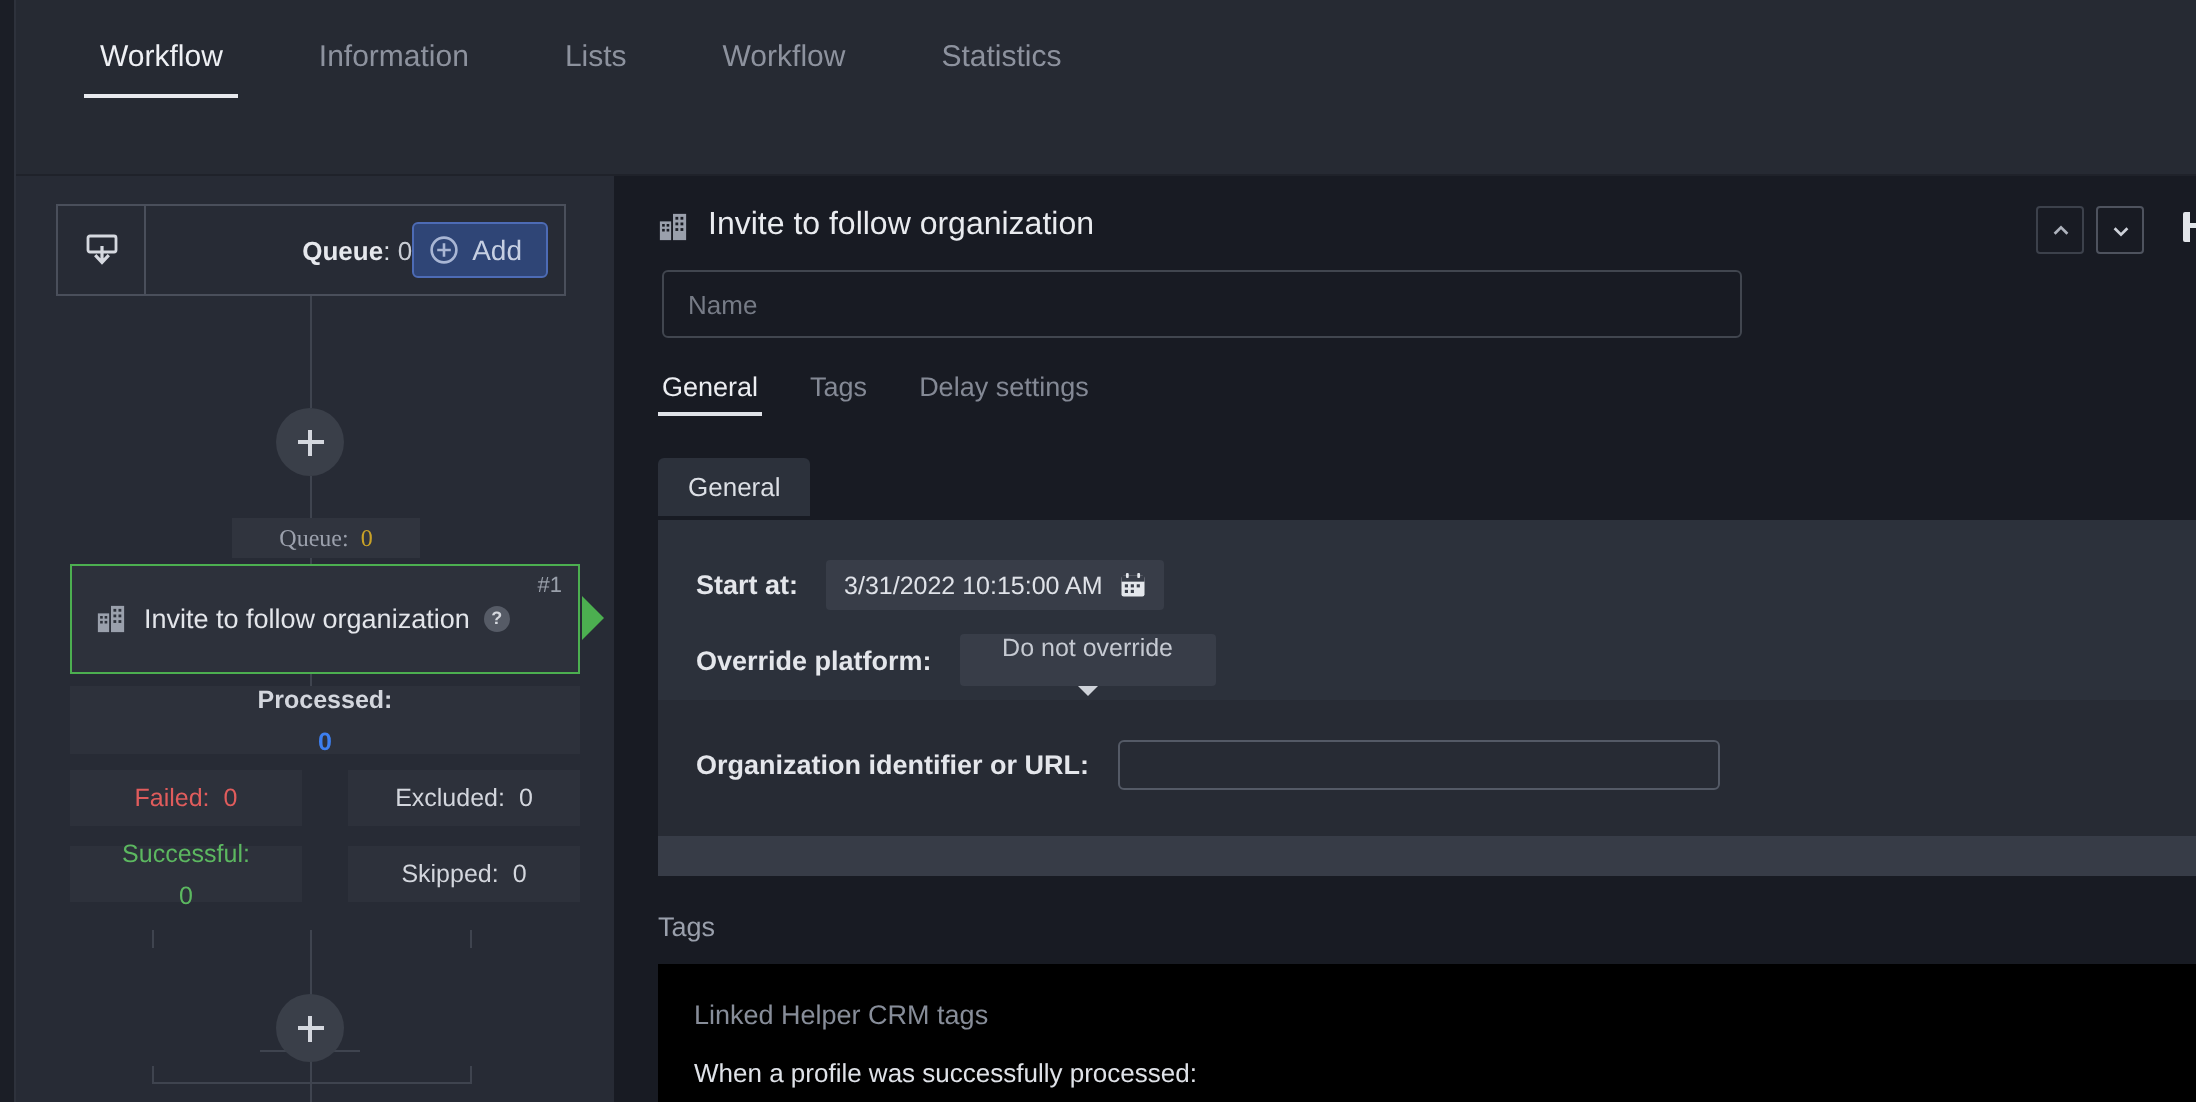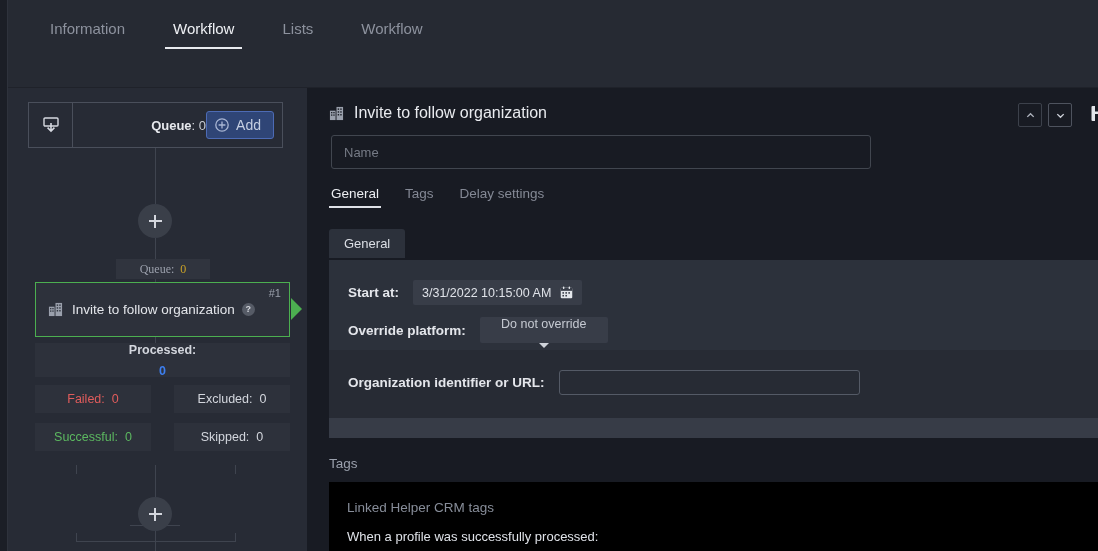--- a/index.html
+++ b/index.html
@@ -107,21 +107,21 @@
   
   .stat {
     position: absolute; background: #2d313b; display: flex; align-items: center;
     justify-content: center; gap: 7px; font-size: 12.5px; color: #d3d6dd;
   }
   .stat.processed { left: 27px; top: 343px; width: 255px; height: 34px; font-weight: bold; flex-direction: column; }
   .stat.processed .v { color: #3d7ff0; }
   .stat.failed { left: 27px; top: 385px; width: 116px; height: 28px; color: #e05c5c; }
   .stat.failed .v { color: #e05c5c; }
   .stat.excluded { left: 166px; top: 385px; width: 116px; height: 28px; }
-  .stat.successful { left: 27px; top: 423px; width: 116px; height: 28px; color: #5cb860; }
+  .stat.successful { left: 27px; top: 423px; width: 116px; height: 28px; color: #5cb860; flex-direction: column; }
   .stat.successful .v { color: #5cb860; }
   .stat.skipped { left: 166px; top: 423px; width: 116px; height: 28px; }
 
   
   .main {
     position: absolute; left: 307px; top: 88px; width: 791px; height: 463px;
     background: #181b23; overflow: hidden;
   }
   .main-title {
     position: absolute; left: 22px; top: 16px; display: flex; align-items: center; gap: 10px;
@@ -208,24 +208,25 @@
 </style>
 </head>
 <body>
 
 <div class="app">
 
   <div class="edge-strip"></div>
 
   <div class="header">
     <div class="tabs">
+      <div class="tab active">Workflow</div>
       <div class="tab">Information</div>
-      <div class="tab active">Workflow</div>
       <div class="tab">Lists</div>
       <div class="tab">Workflow</div>
+      <div class="tab">Statistics</div>
     </div>
   </div>
 
   <div class="sidebar">
     <div class="canvas">
 
       <div class="vline" style="left:147px; top:60px; height:56px;"></div>
       <div class="vline" style="left:147px; top:150px; height:110px;"></div>
       <div class="vline" style="left:147px; top:377px; height:76px;"></div>
       <div class="vline" style="left:68px; top:377px; height:9px;"></div>

